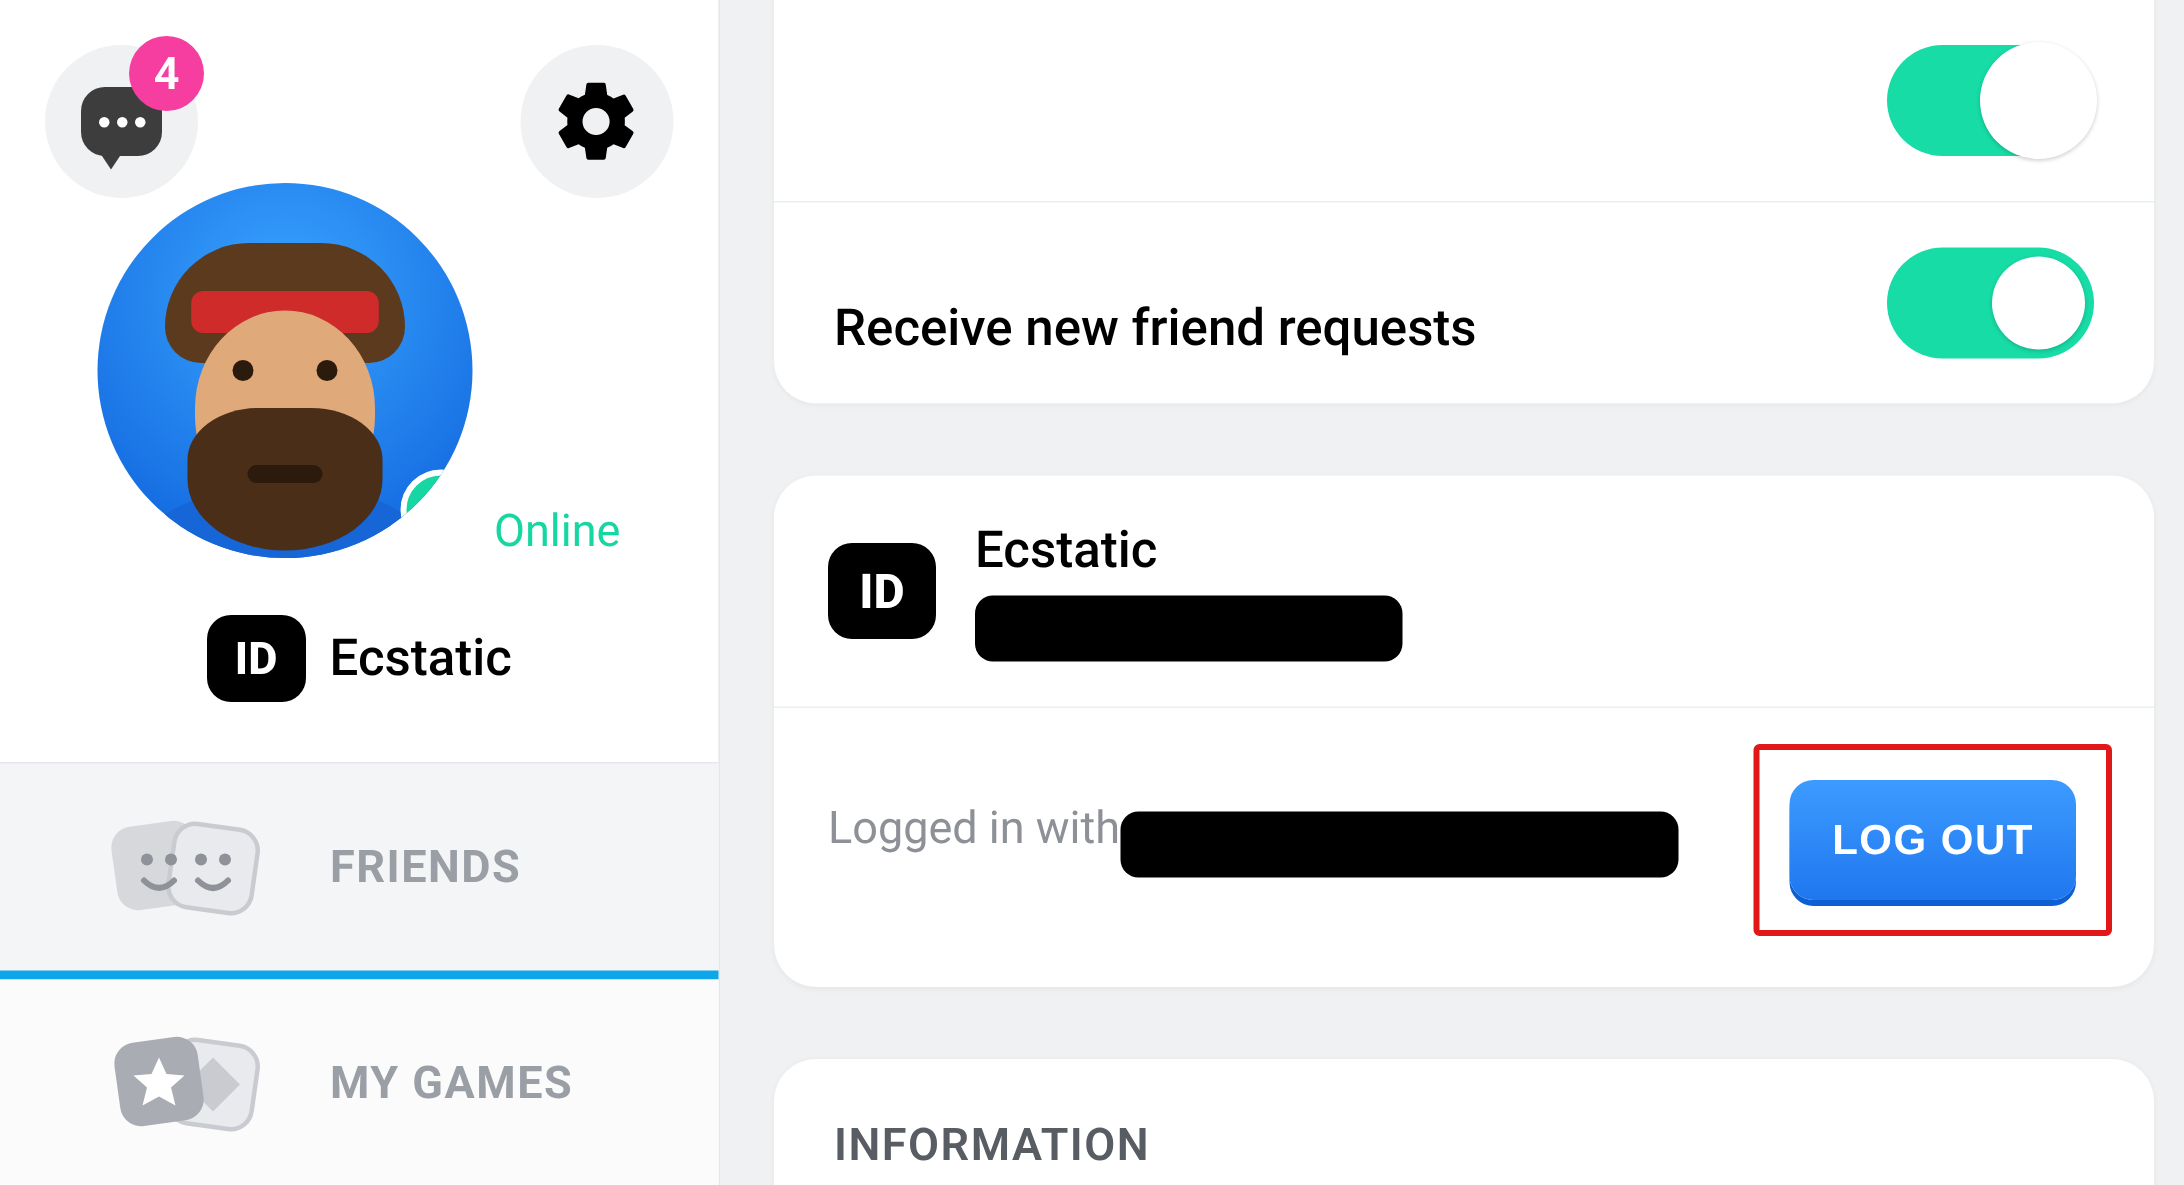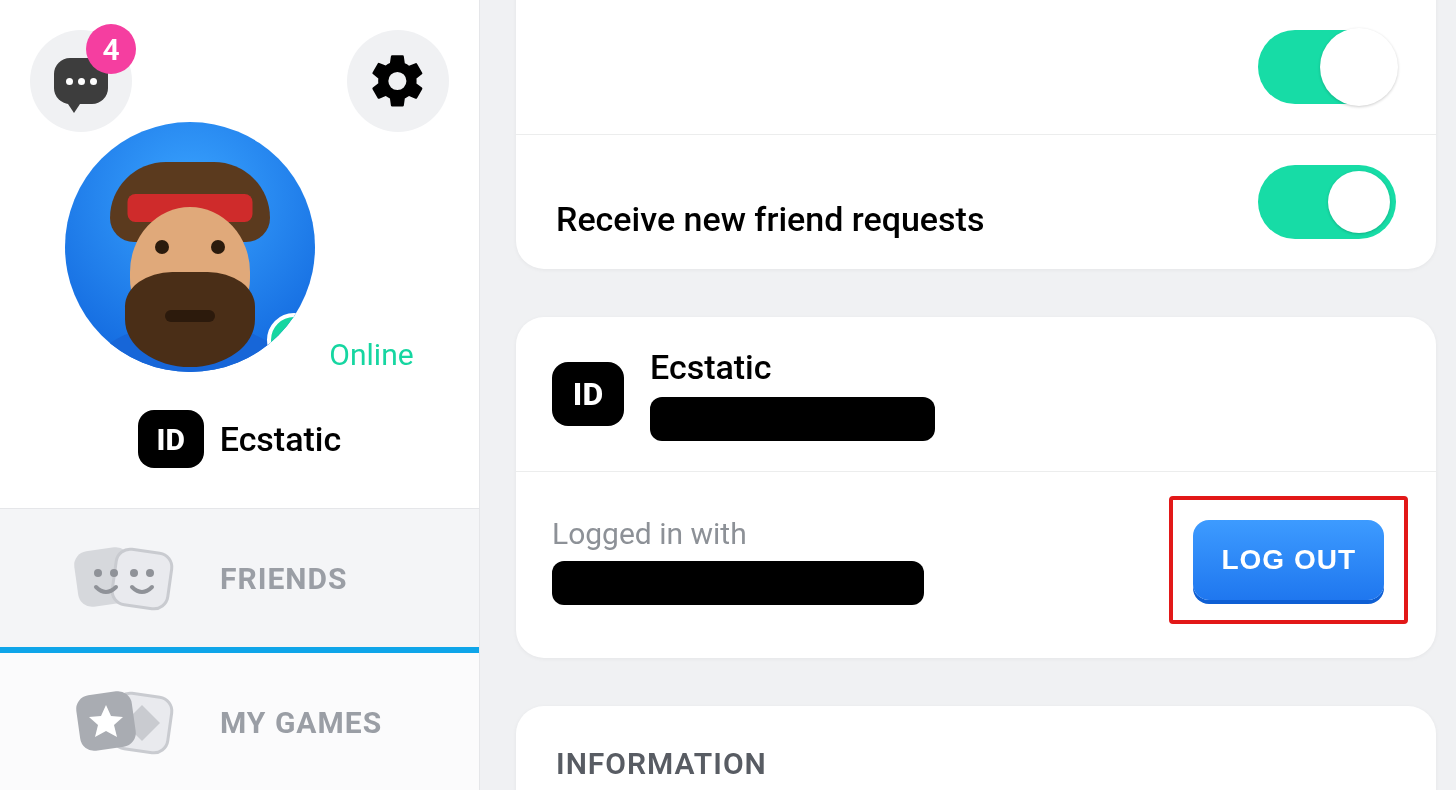--- a/index.html
+++ b/index.html
@@ -321,21 +321,21 @@
     cursor: pointer;
   }
 
   .login-row {
     display: flex;
     align-items: center;
     justify-content: space-between;
     padding: 24px 28px 34px 36px;
   }
 
-  .login-col { display:flex; flex-direction:column; }
+  .login-col { display:flex; flex-direction:row; }
   .login-label { font-size: 30px; color: #8d9197; font-weight: 400; margin-bottom: 4px;}
 
   .logout-wrap {
     border: 4px solid #e21818;
     padding: 20px;
     border-radius: 4px;
   }
   .logout-btn {
     background: linear-gradient(#3d9bff, #1f77ef);
     color: #fff;

